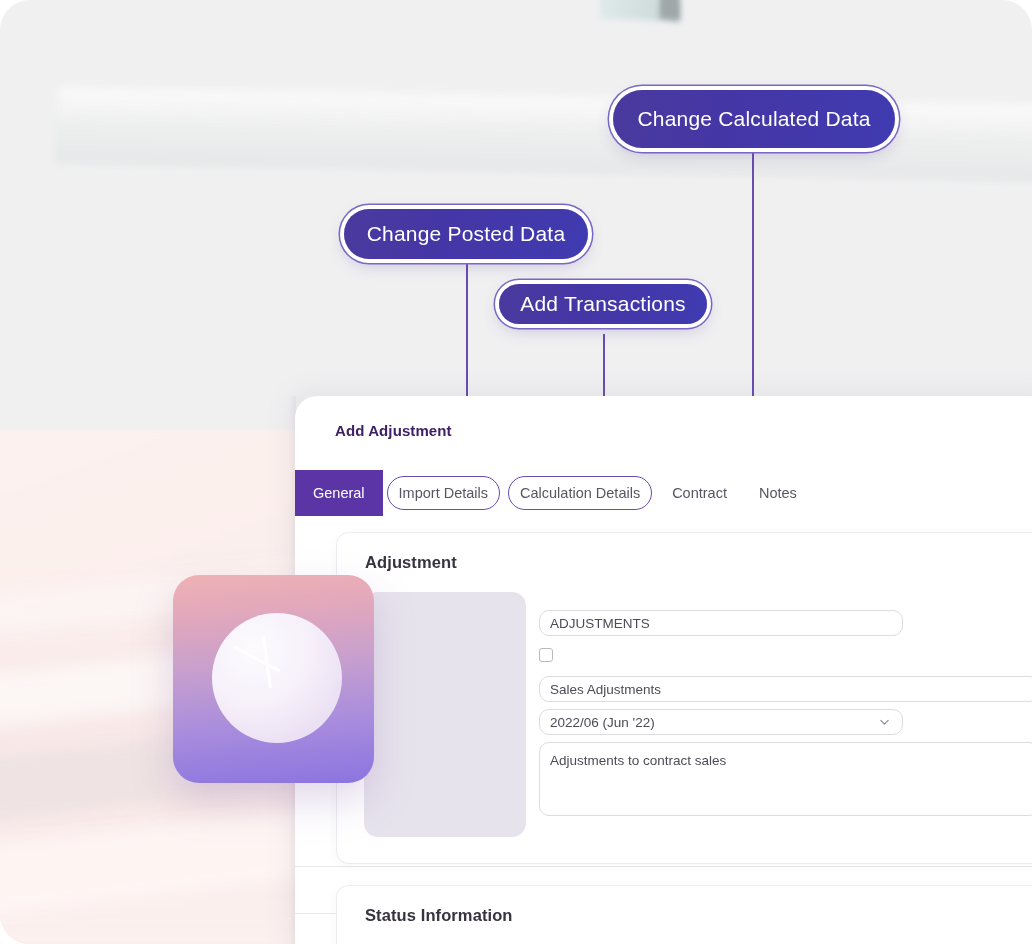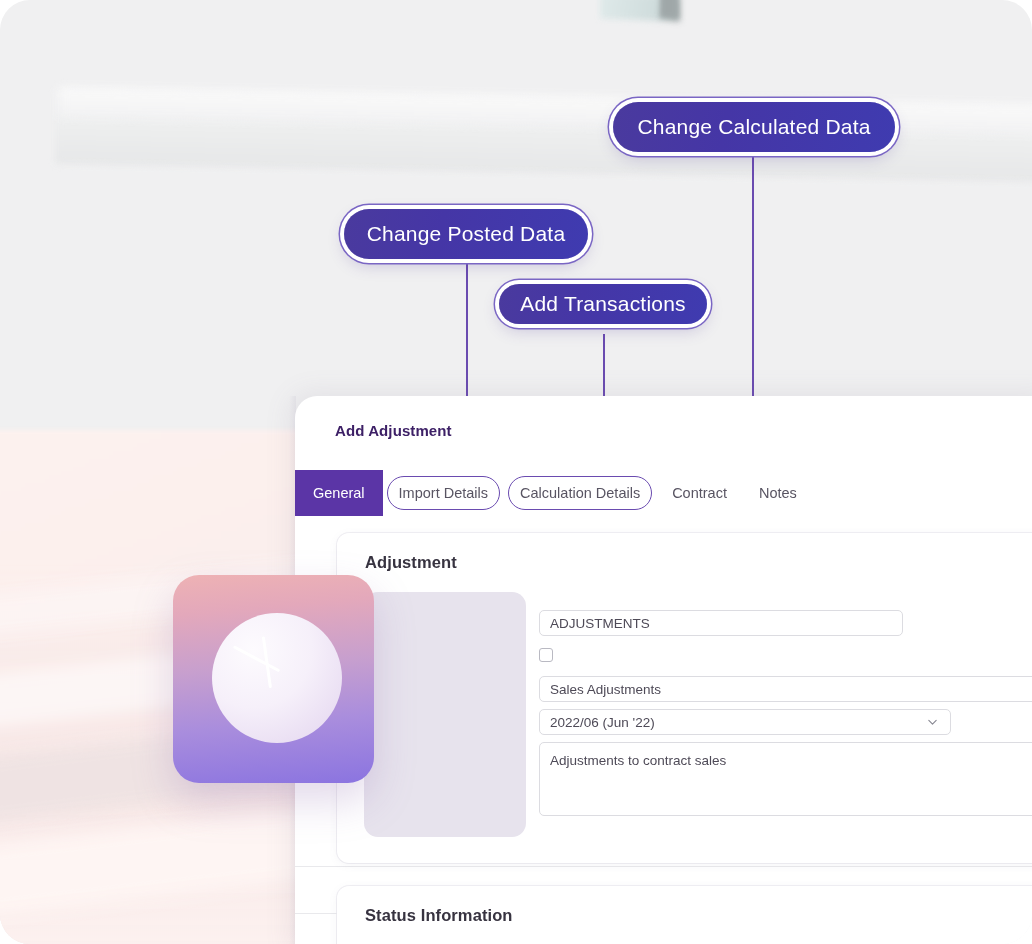--- a/index.html
+++ b/index.html
@@ -111,21 +111,21 @@
     background:#e7e3ed;border-radius:14px;
   }
   .flabel{
     position:absolute;right:14px;font-size:13.5px;color:#5d5866;
     text-align:right;white-space:nowrap;
   }
 
   
   .ffield{
     position:absolute;box-sizing:border-box;
-    border:1px solid #dcdce1;border-radius:5px;background:#fff;
+    border:1px solid #dcdce1;border-radius:10px;background:#fff;
     font-size:13.5px;color:#4e4a57;
     padding:0 10px;display:flex;align-items:center;
   }
   .ffield.textarea{align-items:flex-start;padding-top:9px;line-height:1.4;}
   .chev{
     position:absolute;right:12px;top:50%;transform:translateY(-50%);
     width:11px;height:11px;
   }
   .checkbox{
     position:absolute;width:14px;height:14px;box-sizing:border-box;
@@ -150,21 +150,21 @@
 
   
   .pill{
     position:absolute;display:flex;align-items:center;justify-content:center;
     color:#fff;font-size:21px;font-weight:500;white-space:nowrap;
     background:linear-gradient(100deg,#4a3a9e 0%,#4536a6 40%,#3f3bb0 100%);
     border-radius:40px;
     box-shadow:0 0 0 4px #ffffff, 0 0 0 5.5px #7a66c4, 0 6px 16px rgba(80,60,150,.25);
     letter-spacing:.2px;
   }
-  .pill-calc{left:613px;top:102px;width:282px;height:50px;}
+  .pill-calc{left:613px;top:90px;width:282px;height:58px;}
   .pill-posted{left:344px;top:209px;width:244px;height:50px;}
   .pill-add{left:499px;top:284px;width:208px;height:40px;}
 
   .connector{position:absolute;width:1.8px;background:#6a4bb0;}
   .conn-calc{left:752px;top:152px;height:322px;}
   .conn-posted{left:466px;top:259px;height:215px;}
   .conn-add{left:603px;top:334px;height:140px;}
 
   
   .edge-shadow{
@@ -230,21 +230,21 @@
   <div class="flabel" style="top:682px;right:668px;">Adjustment Type</div>
   <div class="flabel" style="top:715px;right:668px;">Linked To</div>
   <div class="flabel" style="top:748px;right:668px;">Comment</div>
 
   <div class="ffield" style="left:539px;top:610px;width:364px;height:26px;">ADJUSTMENTS</div>
 
   <div class="checkbox" style="left:539px;top:648px;"></div>
 
   <div class="ffield" style="left:539px;top:676px;width:500px;height:26px;">Sales Adjustments</div>
 
-  <div class="ffield" style="left:539px;top:709px;width:412px;height:26px;">
+  <div class="ffield" style="left:539px;top:709px;width:364px;height:26px;">
     <span>2022/06 (Jun '22)</span>
     <svg class="chev" viewBox="0 0 12 12">
       <path d="M2 4.3 L6 8.3 L10 4.3" fill="none" stroke="#8b8b95" stroke-width="1.3" stroke-linecap="round" stroke-linejoin="round"></path>
     </svg>
   </div>
 
   <div class="ffield textarea" style="left:539px;top:742px;width:500px;height:74px;">Adjustments to contract sales</div>
 
   <div class="card card-status">
     <div class="card-heading">Status Information</div>

